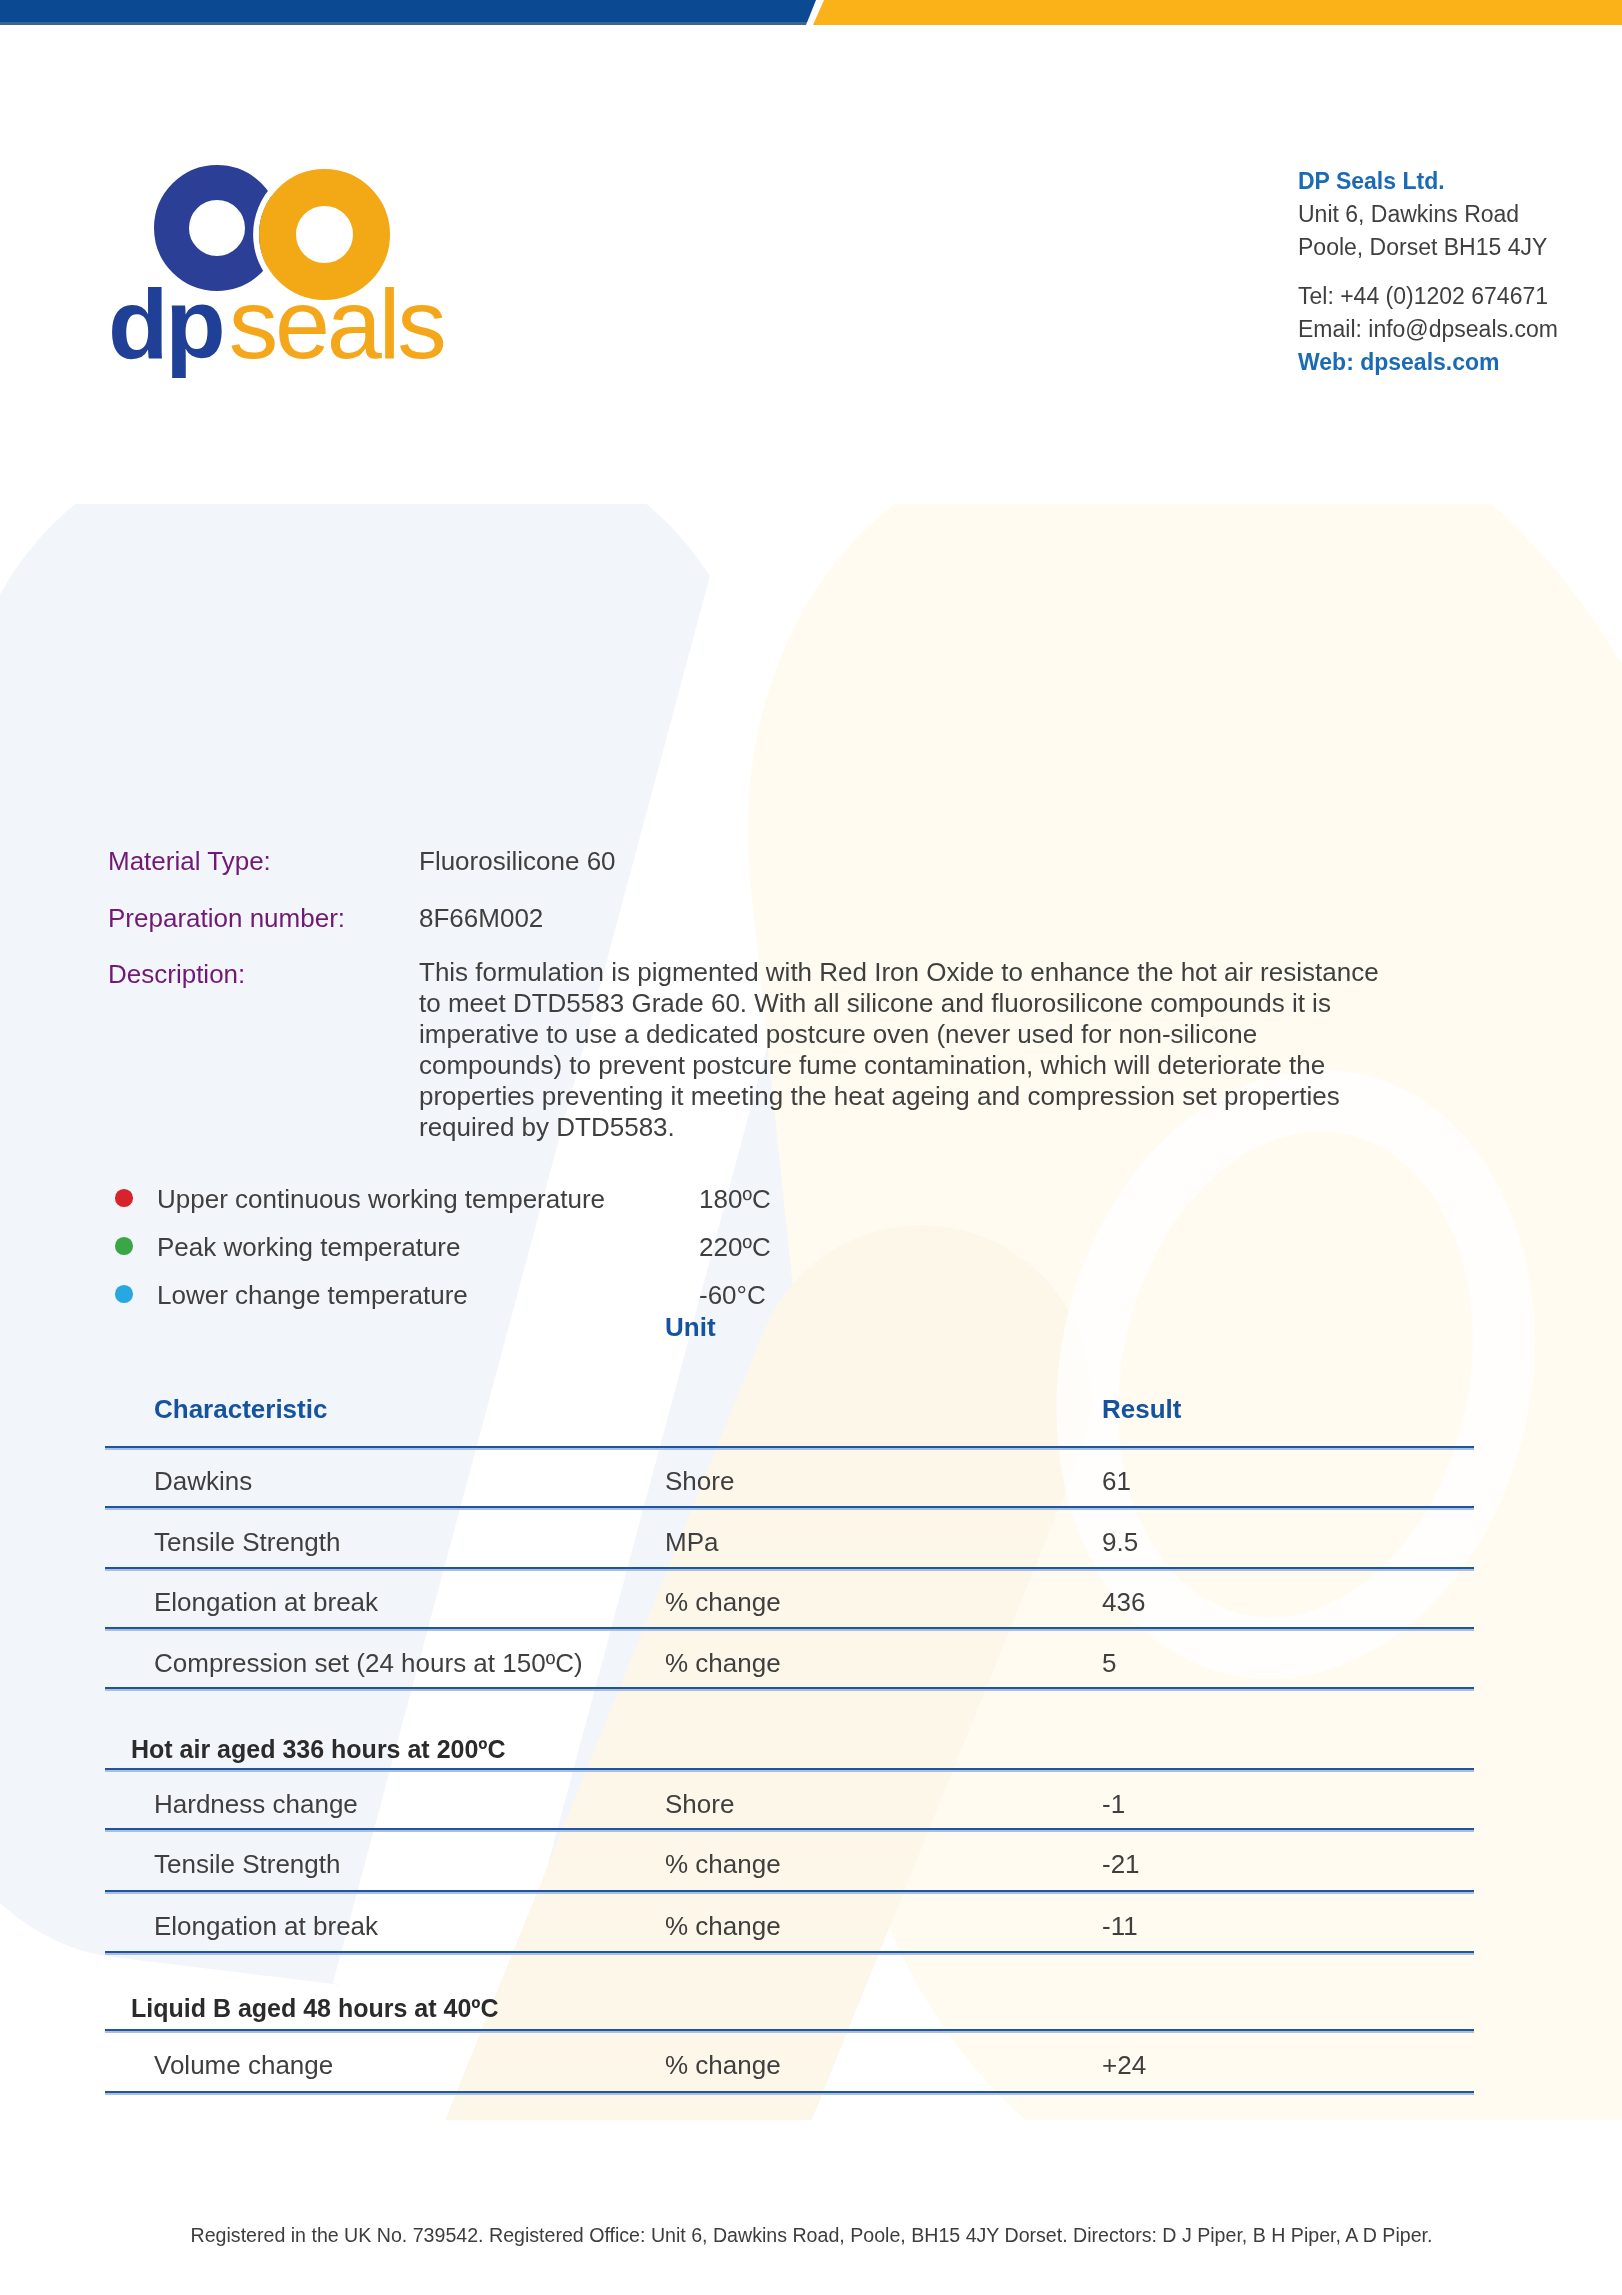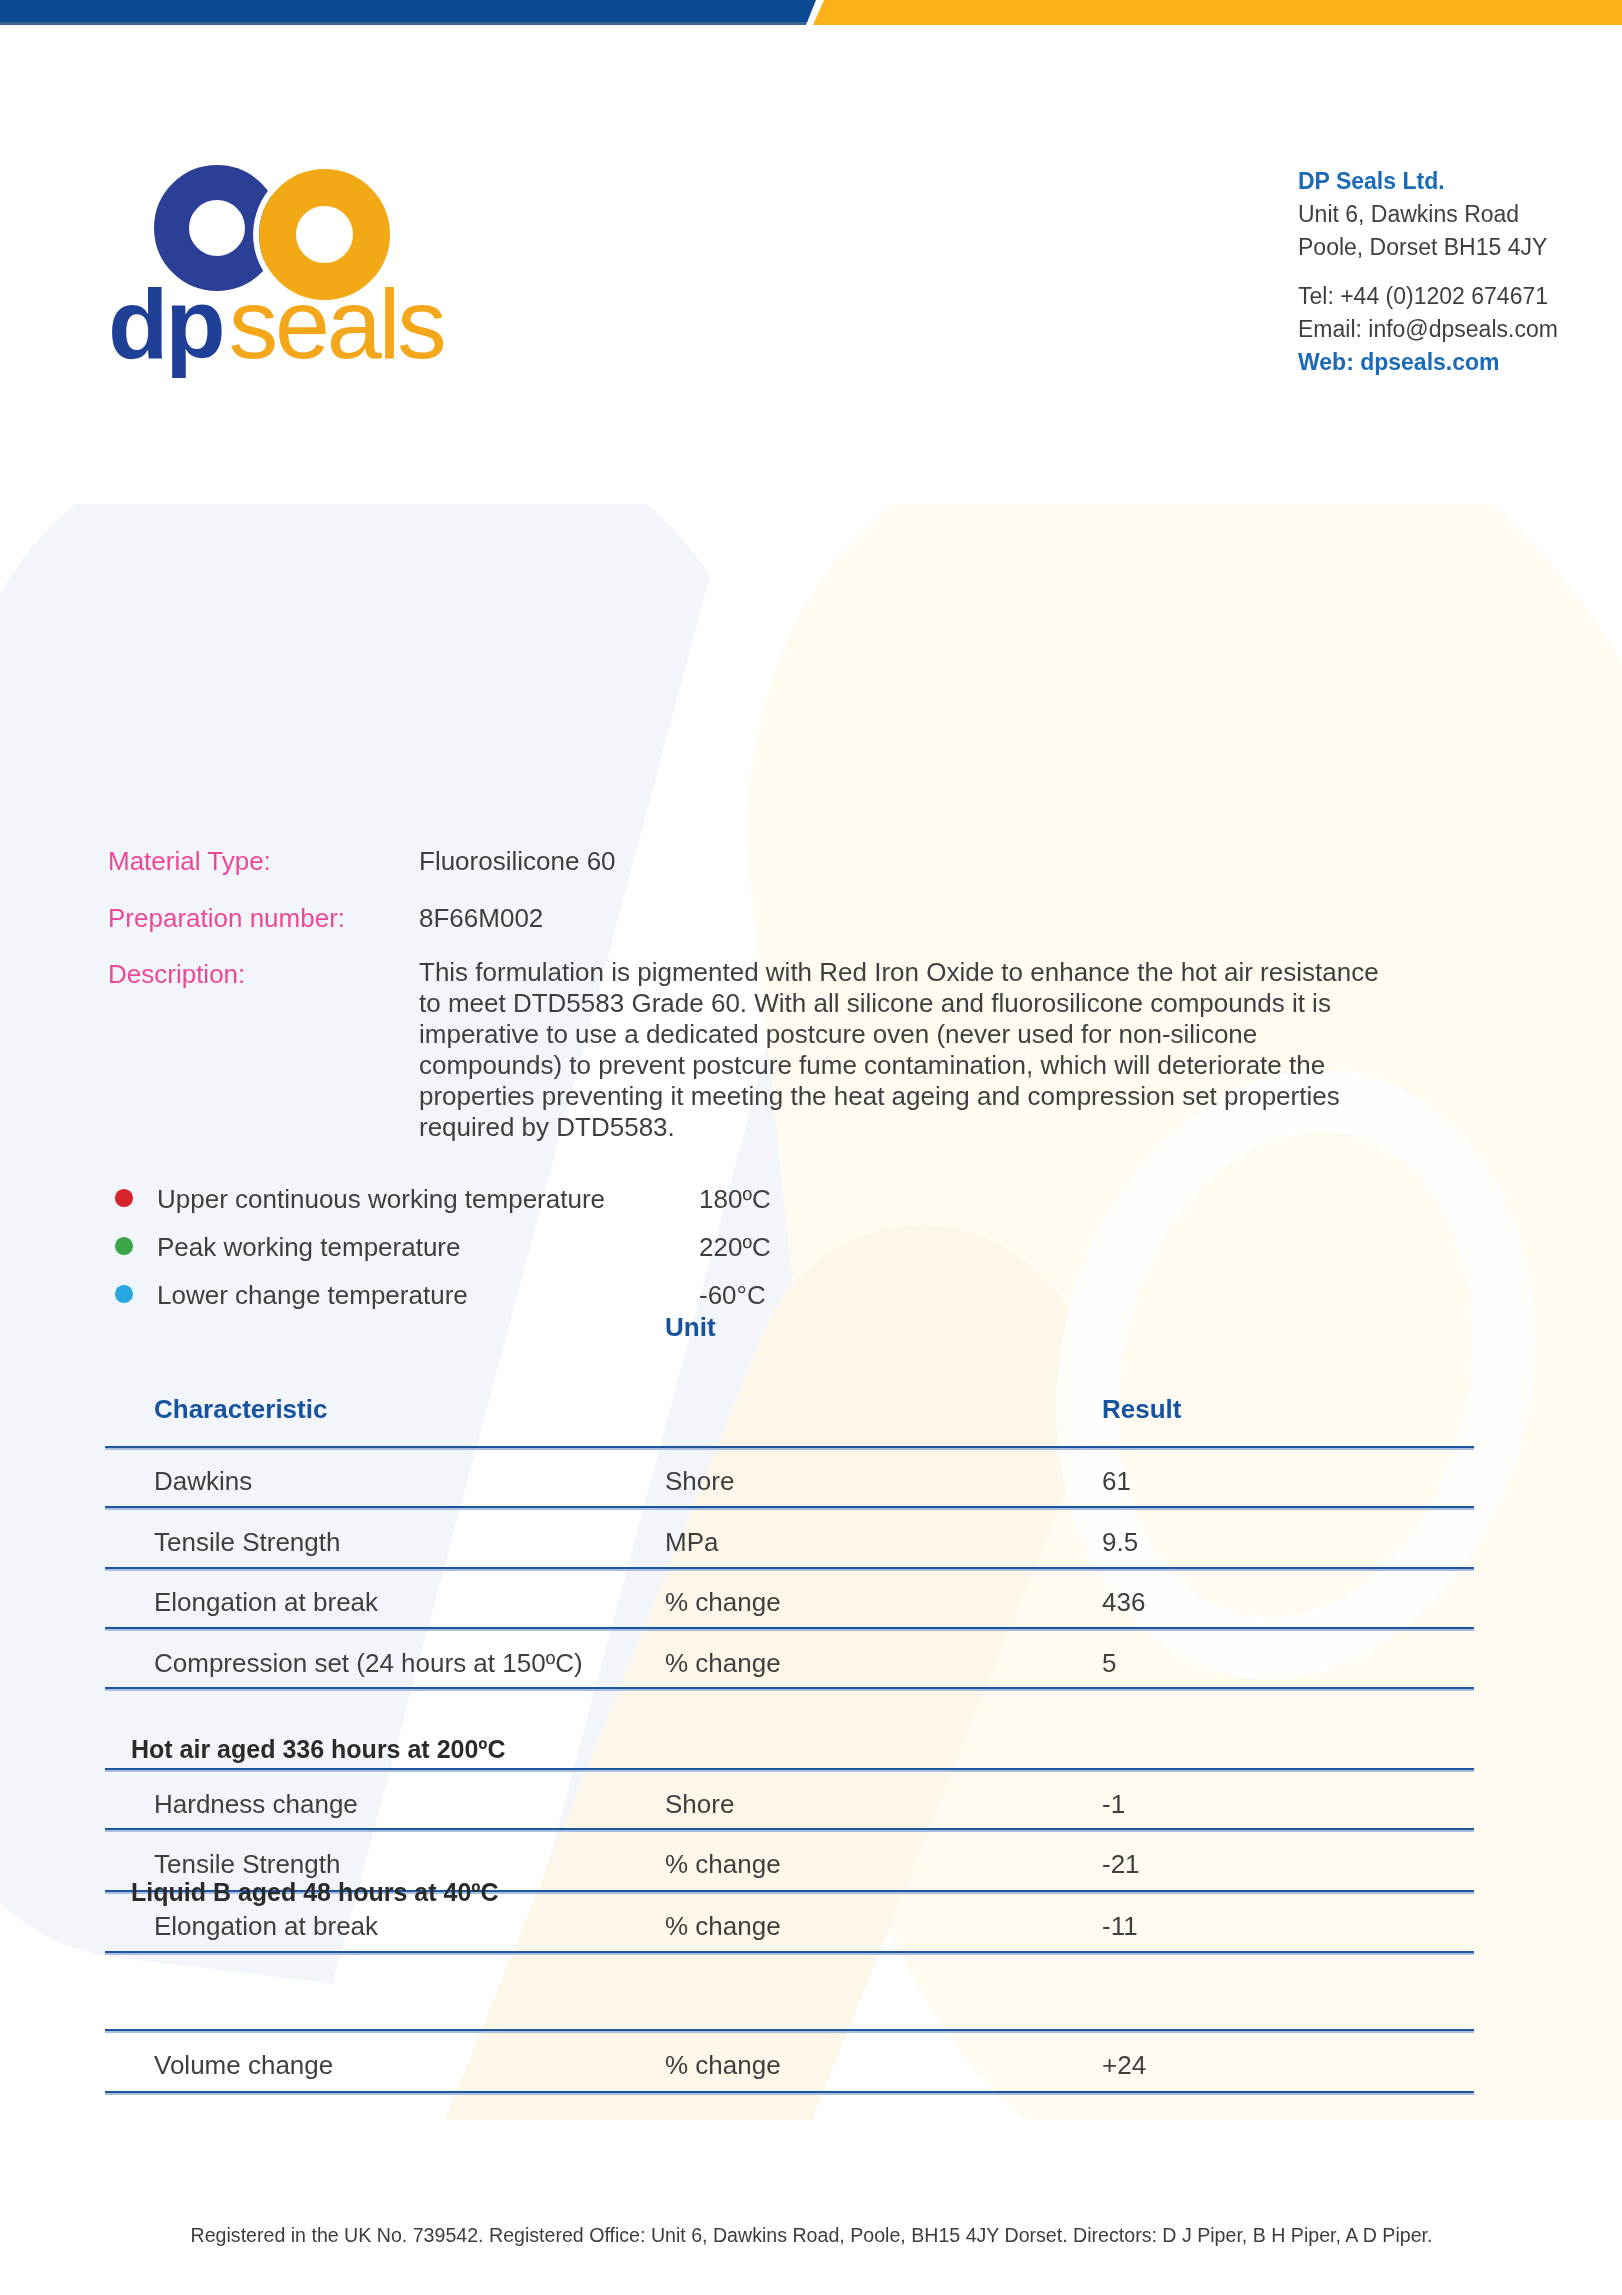--- a/index.html
+++ b/index.html
@@ -39,21 +39,21 @@
   .wm-dp{font-size:99px;font-weight:700;color:#203f96;}
   .wm-seals{font-size:99px;font-weight:400;color:#f5a71b;margin-left:6.5px;}
   
   .contact{position:absolute;left:1298px;top:165px;font-size:23px;line-height:33px;color:#3f3f3f;z-index:6;}
   .contact .co,.contact .web{color:#1a6ab5;font-weight:700;}
   .contact .gap{height:15.7px;}
   
   .doc-title{position:absolute;left:0;top:660px;width:1544px;text-align:center;
     font-size:42px;font-weight:700;color:#113f85;z-index:2;}
   
-  .mat-label{position:absolute;left:108px;font-size:26px;color:#ec4899;z-index:2;}
+  .mat-label{position:absolute;left:108px;font-size:26px;color:#701a75;z-index:2;}
   .mat-value{position:absolute;left:419px;font-size:26px;color:#3f3f3f;z-index:2;}
   .mat-desc{position:absolute;left:419px;top:957px;width:965px;font-size:26px;
     line-height:31px;color:#3f3f3f;z-index:2;}
   
   .temp-row{position:absolute;left:0;width:1355px;height:34px;z-index:2;}
   .temp-dot{position:absolute;left:115px;top:5.2px;width:17.7px;height:17.7px;border-radius:50%;}
   .temp-label{position:absolute;left:157px;top:0;font-size:26px;color:#3f3f3f;}
   .temp-value{position:absolute;left:699px;top:0;font-size:26px;color:#3f3f3f;}
   
   .rule{position:absolute;left:105px;width:1369px;height:3.9px;z-index:2;
@@ -165,21 +165,21 @@
   <div class="cell-c" style="top:1849px">Tensile Strength</div>
   <div class="cell-u" style="top:1849px">% change</div>
   <div class="cell-r" style="top:1849px">-21</div>
   <div class="rule" style="top:1890px"></div>
 
   <div class="cell-c" style="top:1911px">Elongation at break</div>
   <div class="cell-u" style="top:1911px">% change</div>
   <div class="cell-r" style="top:1911px">-11</div>
   <div class="rule" style="top:1951px"></div>
 
-  <div class="sec-heading" style="top:1878px">Liquid B aged 48 hours at 40ºC</div>
+  <div class="sec-heading" style="top:1994px">Liquid B aged 48 hours at 40ºC</div>
   <div class="rule" style="top:2029px"></div>
 
   <div class="cell-c" style="top:2050px">Volume change</div>
   <div class="cell-u" style="top:2050px">% change</div>
   <div class="cell-r" style="top:2050px">+24</div>
   <div class="rule" style="top:2091px"></div>
 
   <div class="regline">Registered in the UK No. 739542. Registered Office: Unit 6, Dawkins Road, Poole, BH15 4JY Dorset. Directors: D J Piper, B H Piper, A D Piper.</div>
 
 </div>

